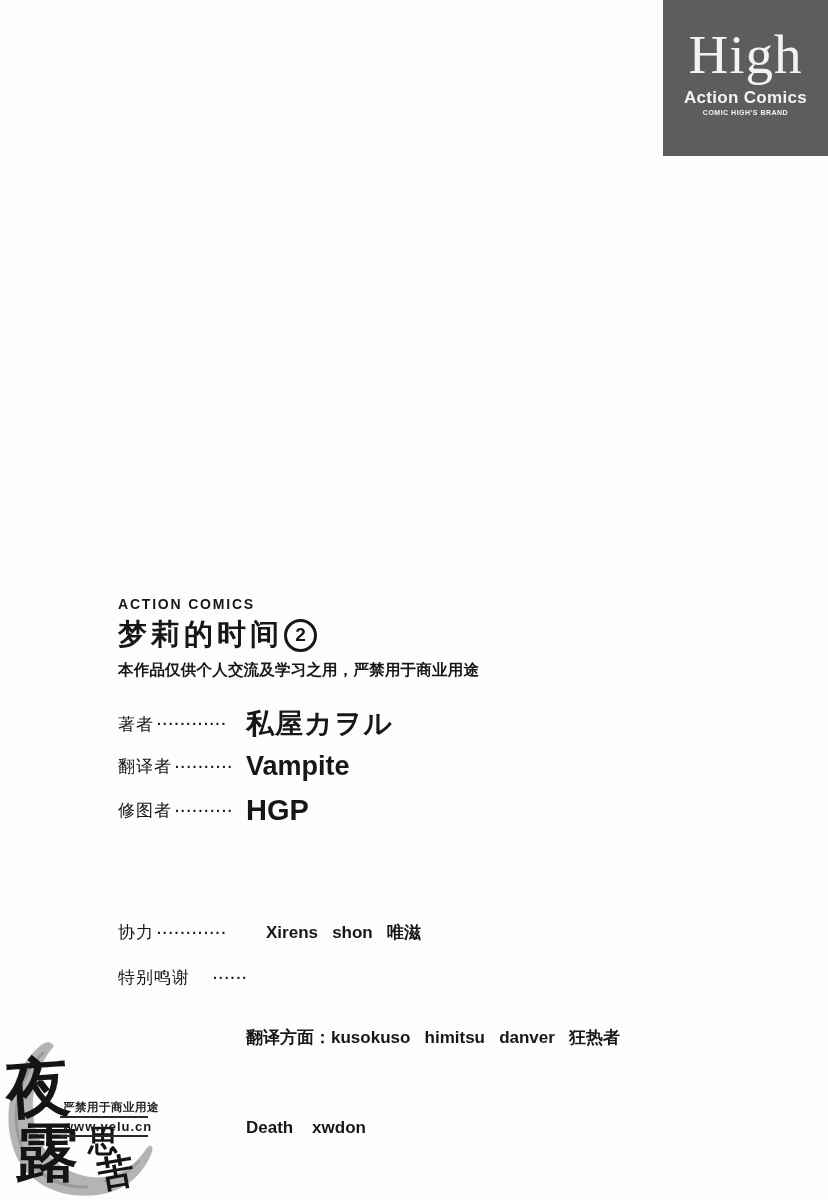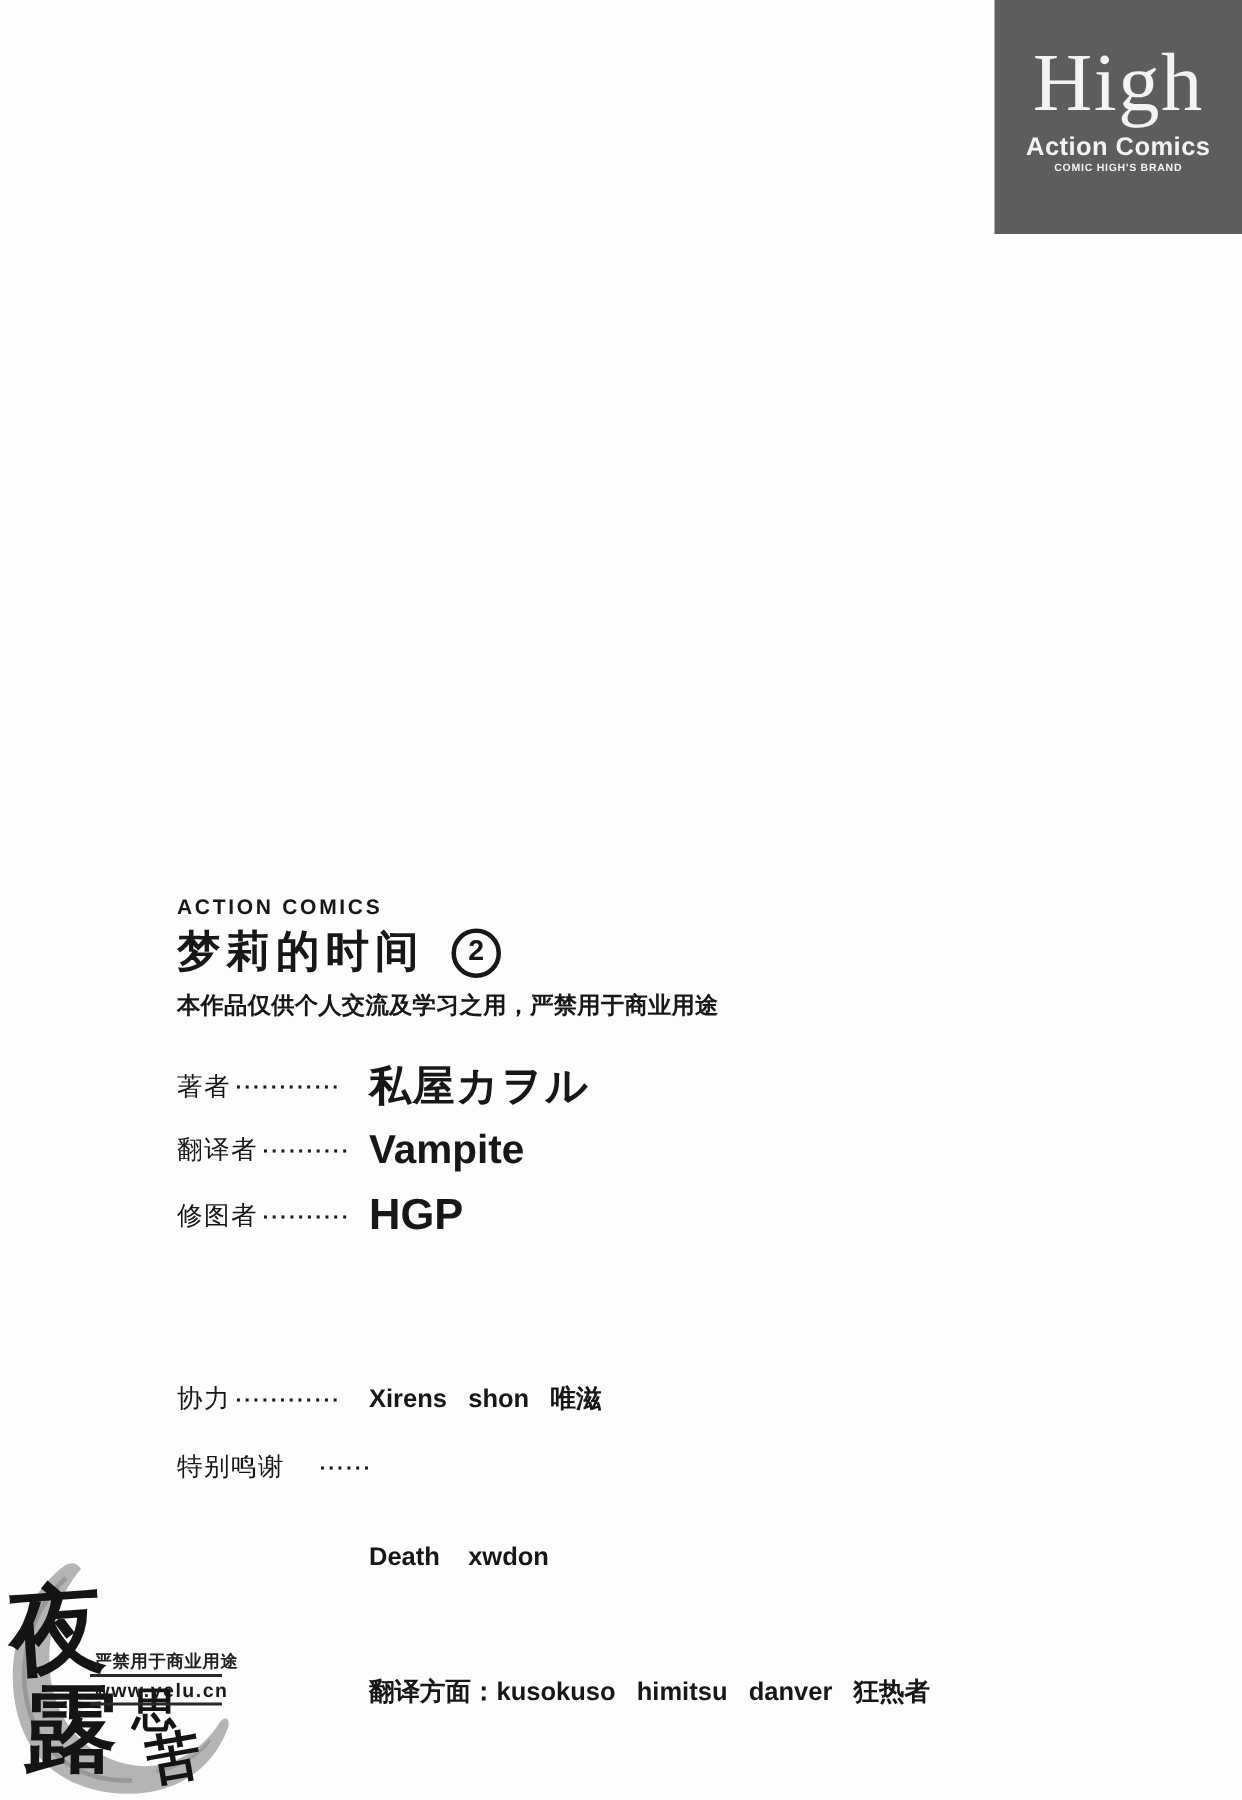--- a/index.html
+++ b/index.html
@@ -17,40 +17,40 @@
   .brand-high{
     font-family:"Liberation Serif","DejaVu Serif",serif;
     font-size:55px;line-height:1;margin-top:27px;letter-spacing:1px;
   }
   .brand-action{font-size:17px;font-weight:bold;margin-top:6px;letter-spacing:.3px;}
   .brand-sub{font-size:7px;font-weight:bold;letter-spacing:.5px;margin-top:1px;}
 
   
   .imprint{position:absolute;left:118px;top:596px;}
   .imprint-label{font-size:14px;font-weight:bold;letter-spacing:1.8px;}
-  .title-row{display:flex;align-items:center;margin-top:3px;gap:17px;}
+  .title-row{display:flex;align-items:center;margin-top:3px;}
   .imprint-title{font-size:29px;font-weight:bold;letter-spacing:4px;white-space:pre;}
   .vol-circle{
     width:27px;height:27px;border:3px solid #171717;border-radius:50%;
     display:flex;align-items:center;justify-content:center;
     font-size:19px;font-weight:bold;margin-left:1px;flex:none;
   }
   .imprint-disclaimer{font-size:15.5px;font-weight:bold;margin-top:5px;letter-spacing:.2px;}
 
   
   .credit-row{position:absolute;left:118px;display:flex;align-items:center;}
   .credit-row.align-top{align-items:flex-start;}
   .c-lead{display:flex;align-items:center;width:128px;flex:none;overflow:hidden;}
   .c-label{font-size:17px;font-weight:normal;letter-spacing:1px;white-space:pre;}
   .c-dots{font-size:14px;font-weight:bold;letter-spacing:1.2px;margin-left:3px;white-space:nowrap;}
   .c-value{white-space:pre;font-weight:bold;}
   .v-author{font-size:28px;letter-spacing:1px;}
   .v-latin{font-size:27px;}
   .v-latin-lg{font-size:29px;}
-  .v-small{font-size:17px;}
+  .v-small{font-size:17px;margin-left:20px;}
   .thanks-lines{font-size:17px;font-weight:bold;line-height:30px;white-space:pre;}
   .c-lead.pad-top{margin-top:3px;gap:20px;}
 
   .closing{
     position:absolute;left:95px;top:1065px;
     font-size:19px;font-weight:bold;letter-spacing:.8px;white-space:pre;
   }
 
   
   .watermark{position:absolute;left:0;top:1040px;width:175px;height:160px;}
@@ -122,22 +122,22 @@
     </span>
     <span class="c-value v-small">Xirens   shon   唯滋</span>
   </div>
 
   <div class="credit-row align-top" style="top:963px">
     <span class="c-lead pad-top">
       <span class="c-label">特别鸣谢</span>
       <span class="c-dots">·······</span>
     </span>
     <span class="thanks-lines">
+      <span style="display:block">翻译方面：kusokuso   himitsu   danver   狂热者</span>
       <span style="display:block">Death    xwdon</span>
-      <span style="display:block">翻译方面：kusokuso   himitsu   danver   狂热者</span>
       
     </span>
   </div>
 
 
   <div class="watermark">
     <svg class="wm-moon" width="175" height="160" viewBox="0 0 175 160">
       <path d="M40,6 C14,28 2,68 12,104 C22,142 58,160 98,155 C124,151 143,136 152,112 C154,106 150,103 146,109 C134,128 112,140 90,137 C56,132 34,105 33,70 C32,45 40,22 54,6 C50,0 45,2 40,6 Z" fill="#b4b4b4"></path>
       <path d="M44,12 C20,34 10,70 20,102 C30,132 55,148 88,147" stroke="#8d8d8d" fill="none" stroke-width="3" opacity="0.7"></path>
       <path d="M140,120 C132,131 118,139 104,141" stroke="#8d8d8d" fill="none" stroke-width="2" opacity="0.6"></path>

